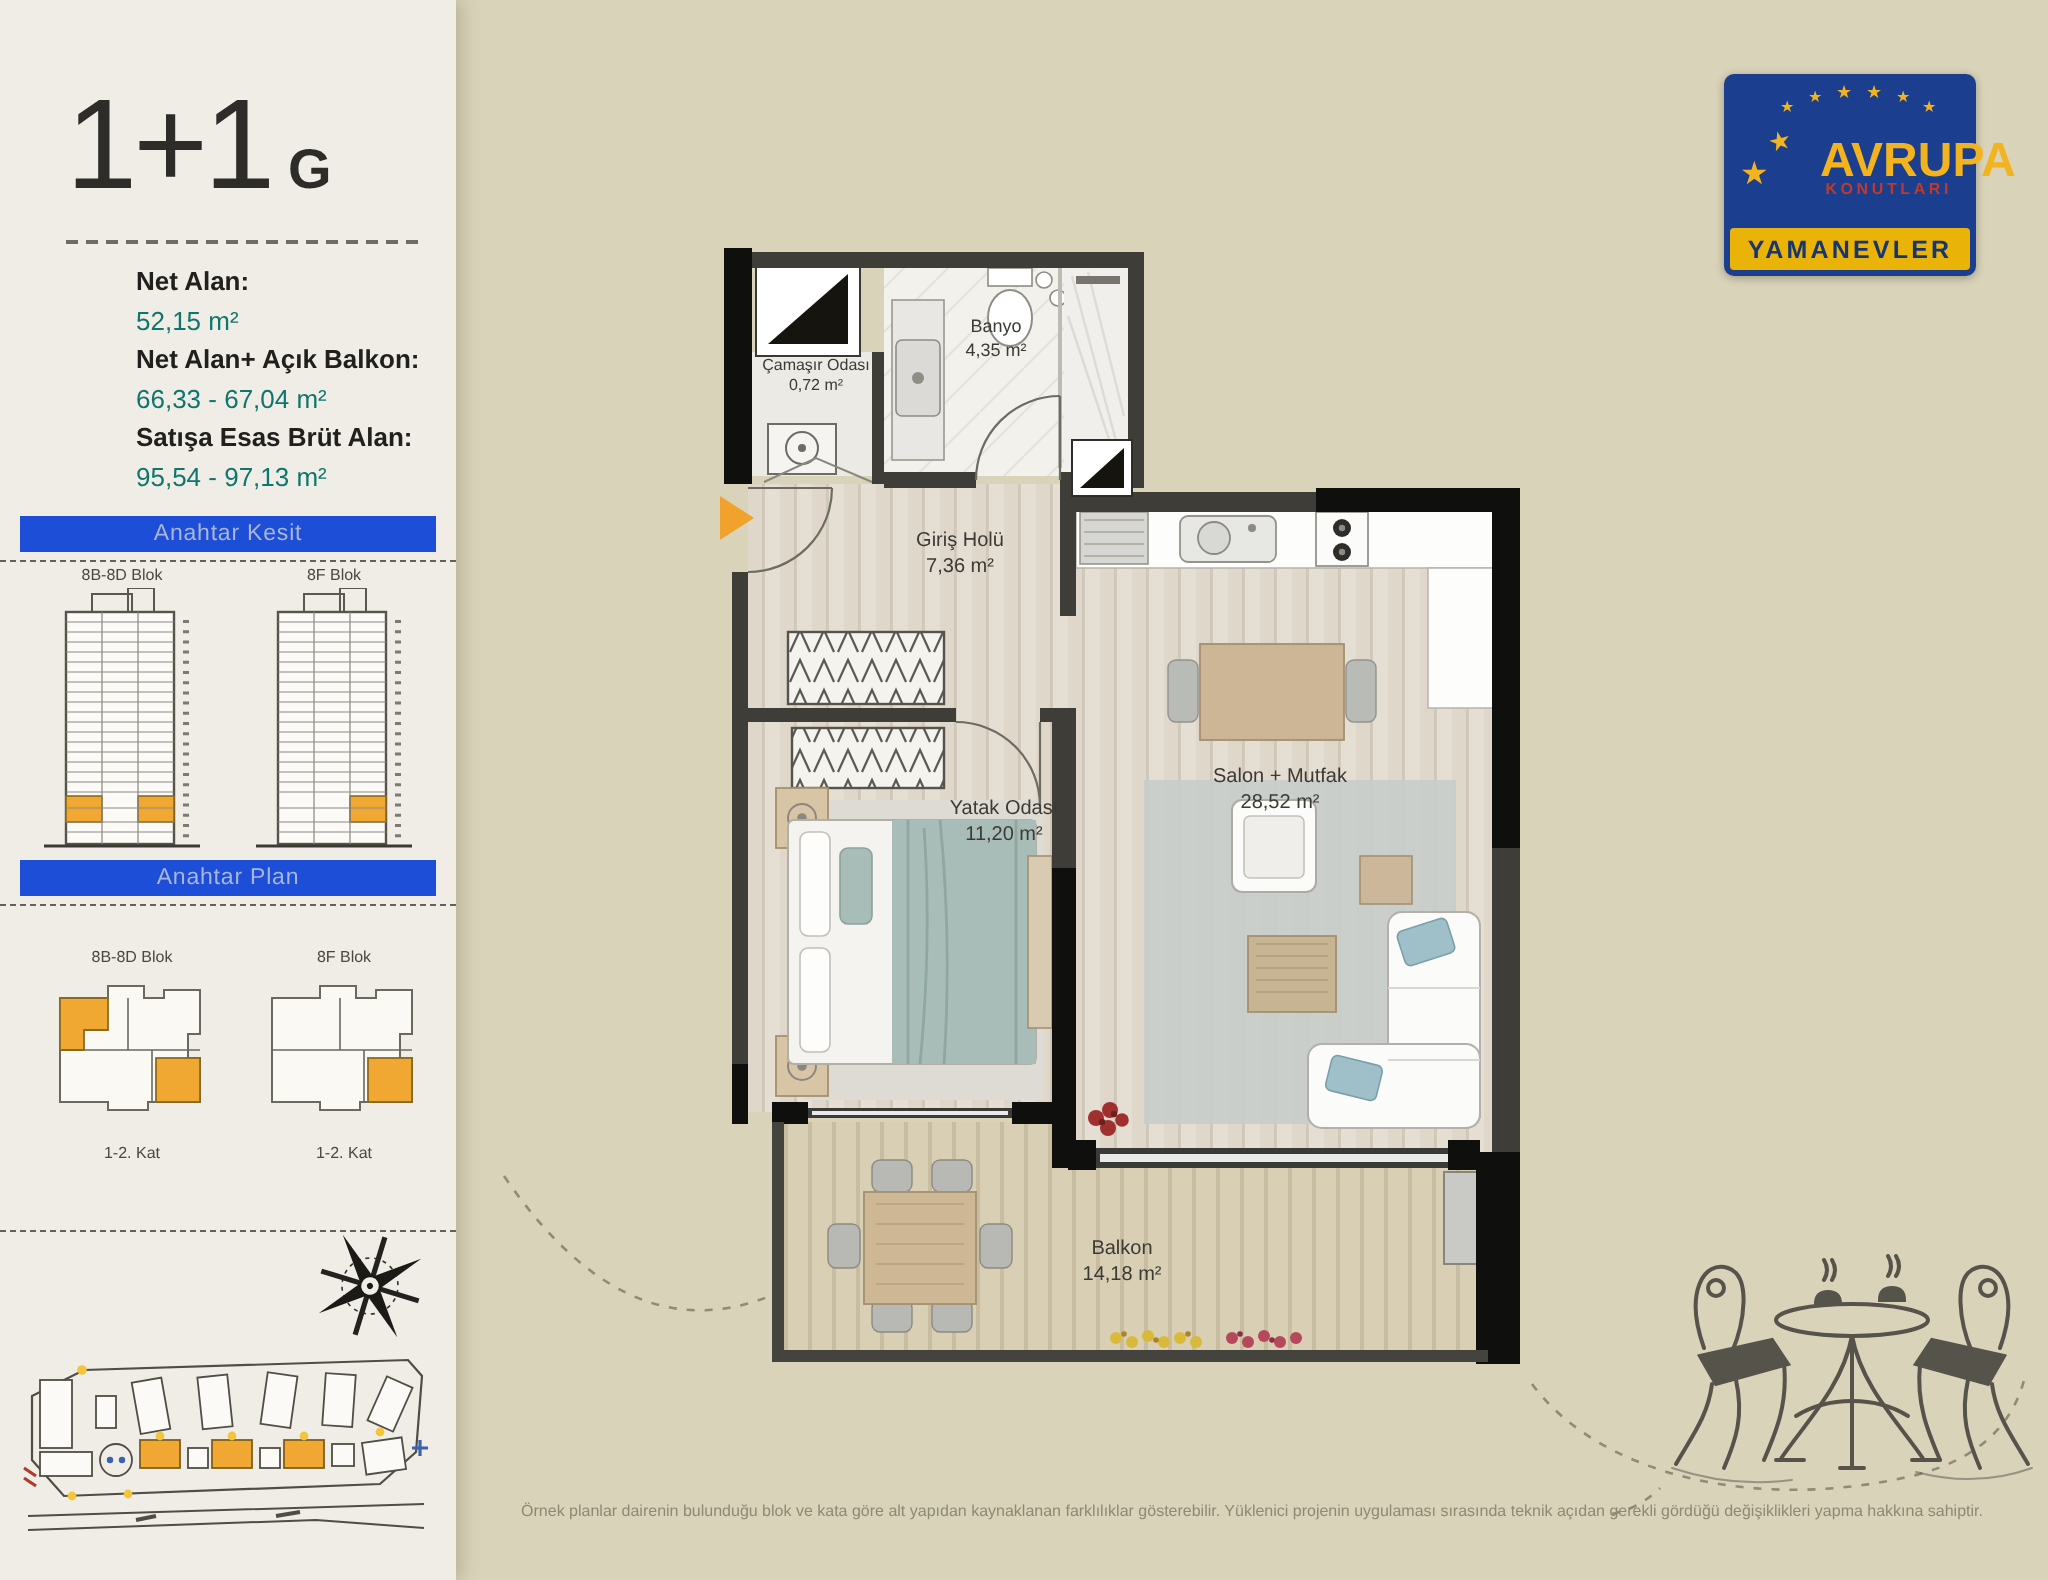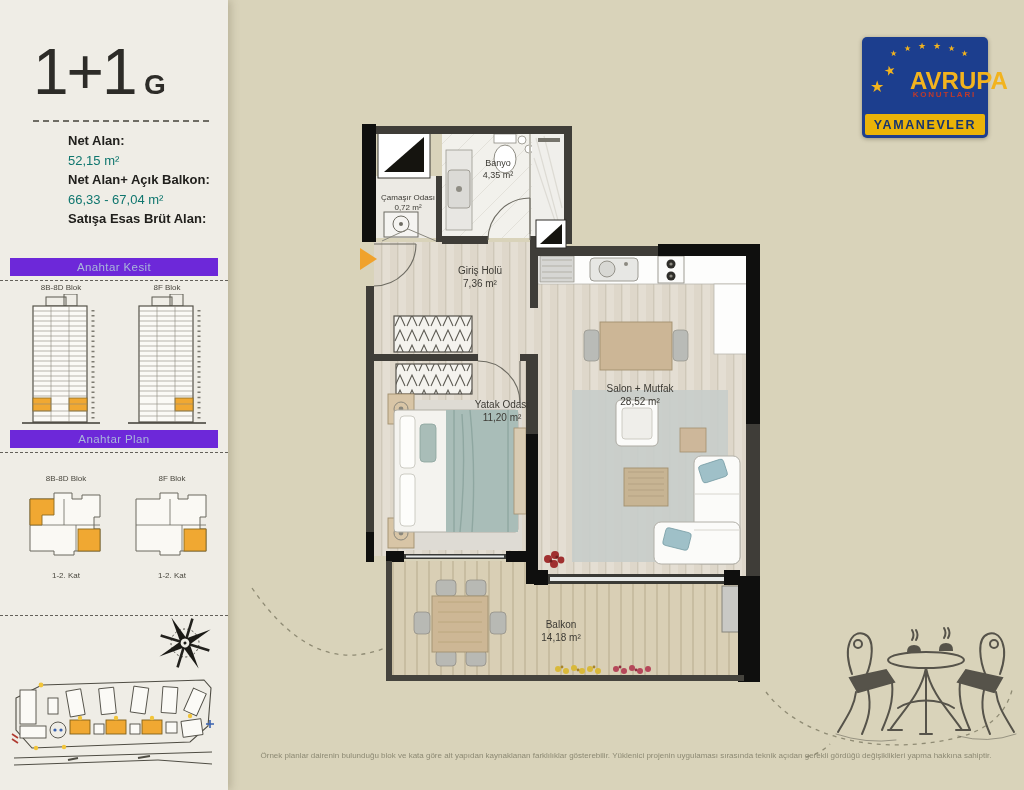--- a/index.html
+++ b/index.html
@@ -8,38 +8,38 @@
   
   #sidebar{left:0;top:0;width:228px;height:790px;background:#efede6;box-shadow:3px 0 8px rgba(90,85,60,.25);}
   .title-wrap{left:33px;top:40px;color:#2d2c28;}
   .title-main{font-size:64px;font-weight:normal;letter-spacing:-2px;line-height:1;display:inline-block;}
   .title-suffix{font-size:28px;font-weight:bold;display:inline-block;margin-left:4px;}
   .dash-hr{border:none;border-top:2px dashed #6e6c64;margin:0;}
   #title-hr{left:33px;top:120px;width:176px;}
   #info{left:45px;top:131px;width:180px;font-size:13px;line-height:1.5;margin-left:23px;}
   .info-label{font-weight:bold;color:#21201d;}
   .info-value{color:#0f766e;}
-  .section-bar{left:10px;width:208px;height:18px;background:#6d28d9;color:#a9b6da;font-size:11.5px;display:flex;align-items:center;justify-content:center;letter-spacing:.4px;}
+  .section-bar{left:10px;width:208px;height:18px;background:#1d4ed8;color:#a9b6da;font-size:11.5px;display:flex;align-items:center;justify-content:center;letter-spacing:.4px;}
   .section-dash{left:0;width:228px;border:none;border-top:1.5px dashed #63615a;}
   .fig-label{font-size:8px;color:#4a483f;text-align:center;margin-bottom:2px;}
   .fig-caption{font-size:8px;color:#4a483f;text-align:center;margin-top:2px;}
   #towers{left:16px;top:283px;display:flex;gap:16px;}
   #keyplans{left:20px;top:474px;display:flex;gap:14px;}
   
   #logo{left:862px;top:37px;width:126px;height:101px;background:#1c3e8e;border-radius:5px;box-shadow:0 1px 4px rgba(60,55,30,.4);}
   .logo-star{position:absolute;color:#f2b31e;}
   #logo-brand{position:absolute;left:0;right:6px;top:30px;text-align:center;color:#f2b31e;font-size:24px;font-weight:bold;letter-spacing:0;margin-left:48px;}
   #logo-sub{position:absolute;right:12px;top:53px;color:#c03a2b;font-size:8px;font-weight:bold;letter-spacing:1.8px;}
   #logo-band{position:absolute;left:3px;right:3px;bottom:3px;height:21px;background:#eab308;border-radius:2px;display:flex;align-items:center;justify-content:center;color:#17356f;font-size:12.5px;font-weight:bold;letter-spacing:1.6px;}
   
   #plan{left:358px;top:118px;width:420px;height:582px;}
   .room-label{position:absolute;text-align:center;color:#3c3a34;line-height:1.3;}
   .room-name{display:block;}
   .room-area{display:block;}
-  #lbl-camasir{left:18px;top:60px;width:64px;font-size:8px;margin-top:15px;}
+  #lbl-camasir{left:18px;top:60px;width:64px;font-size:8px;}
   #lbl-banyo{left:104px;top:40px;width:72px;font-size:9px;}
   #lbl-giris{left:72px;top:146px;width:100px;font-size:10px;}
   #lbl-yatak{left:96px;top:280px;width:96px;font-size:10px;}
   #lbl-salon{left:222px;top:264px;width:120px;font-size:10px;}
   #lbl-balkon{left:158px;top:500px;width:90px;font-size:10px;}
   
   #disclaimer{left:238px;top:751px;width:776px;text-align:center;font-size:8px;color:#8d8a74;}
 </style>
 </head>
 <body>
@@ -57,20 +57,21 @@
     <span class="title-suffix">G</span>
   </div>
   <hr id="title-hr" class="abs dash-hr">
 
   <div id="info" class="abs">
     <div class="info-label">Net Alan:</div>
     <div class="info-value">52,15 m²</div>
     <div class="info-label">Net Alan+ Açık Balkon:</div>
     <div class="info-value">66,33 - 67,04 m²</div>
     <div class="info-label">Satışa Esas Brüt Alan:</div>
+    <div class="info-value">95,54 - 97,13 m²</div>
   </div>
 
   <div class="abs section-bar" style="top:258px;">Anahtar Kesit</div>
   <hr class="abs dash-hr section-dash" style="top:280px;">
 
   <div id="towers" class="abs">
     <div>
       <div class="fig-label">8B-8D Blok</div>
       <svg width="90" height="140">
         <rect x="30" y="3" width="20" height="9" fill="none" stroke="#5b594f" stroke-width="1"></rect>

